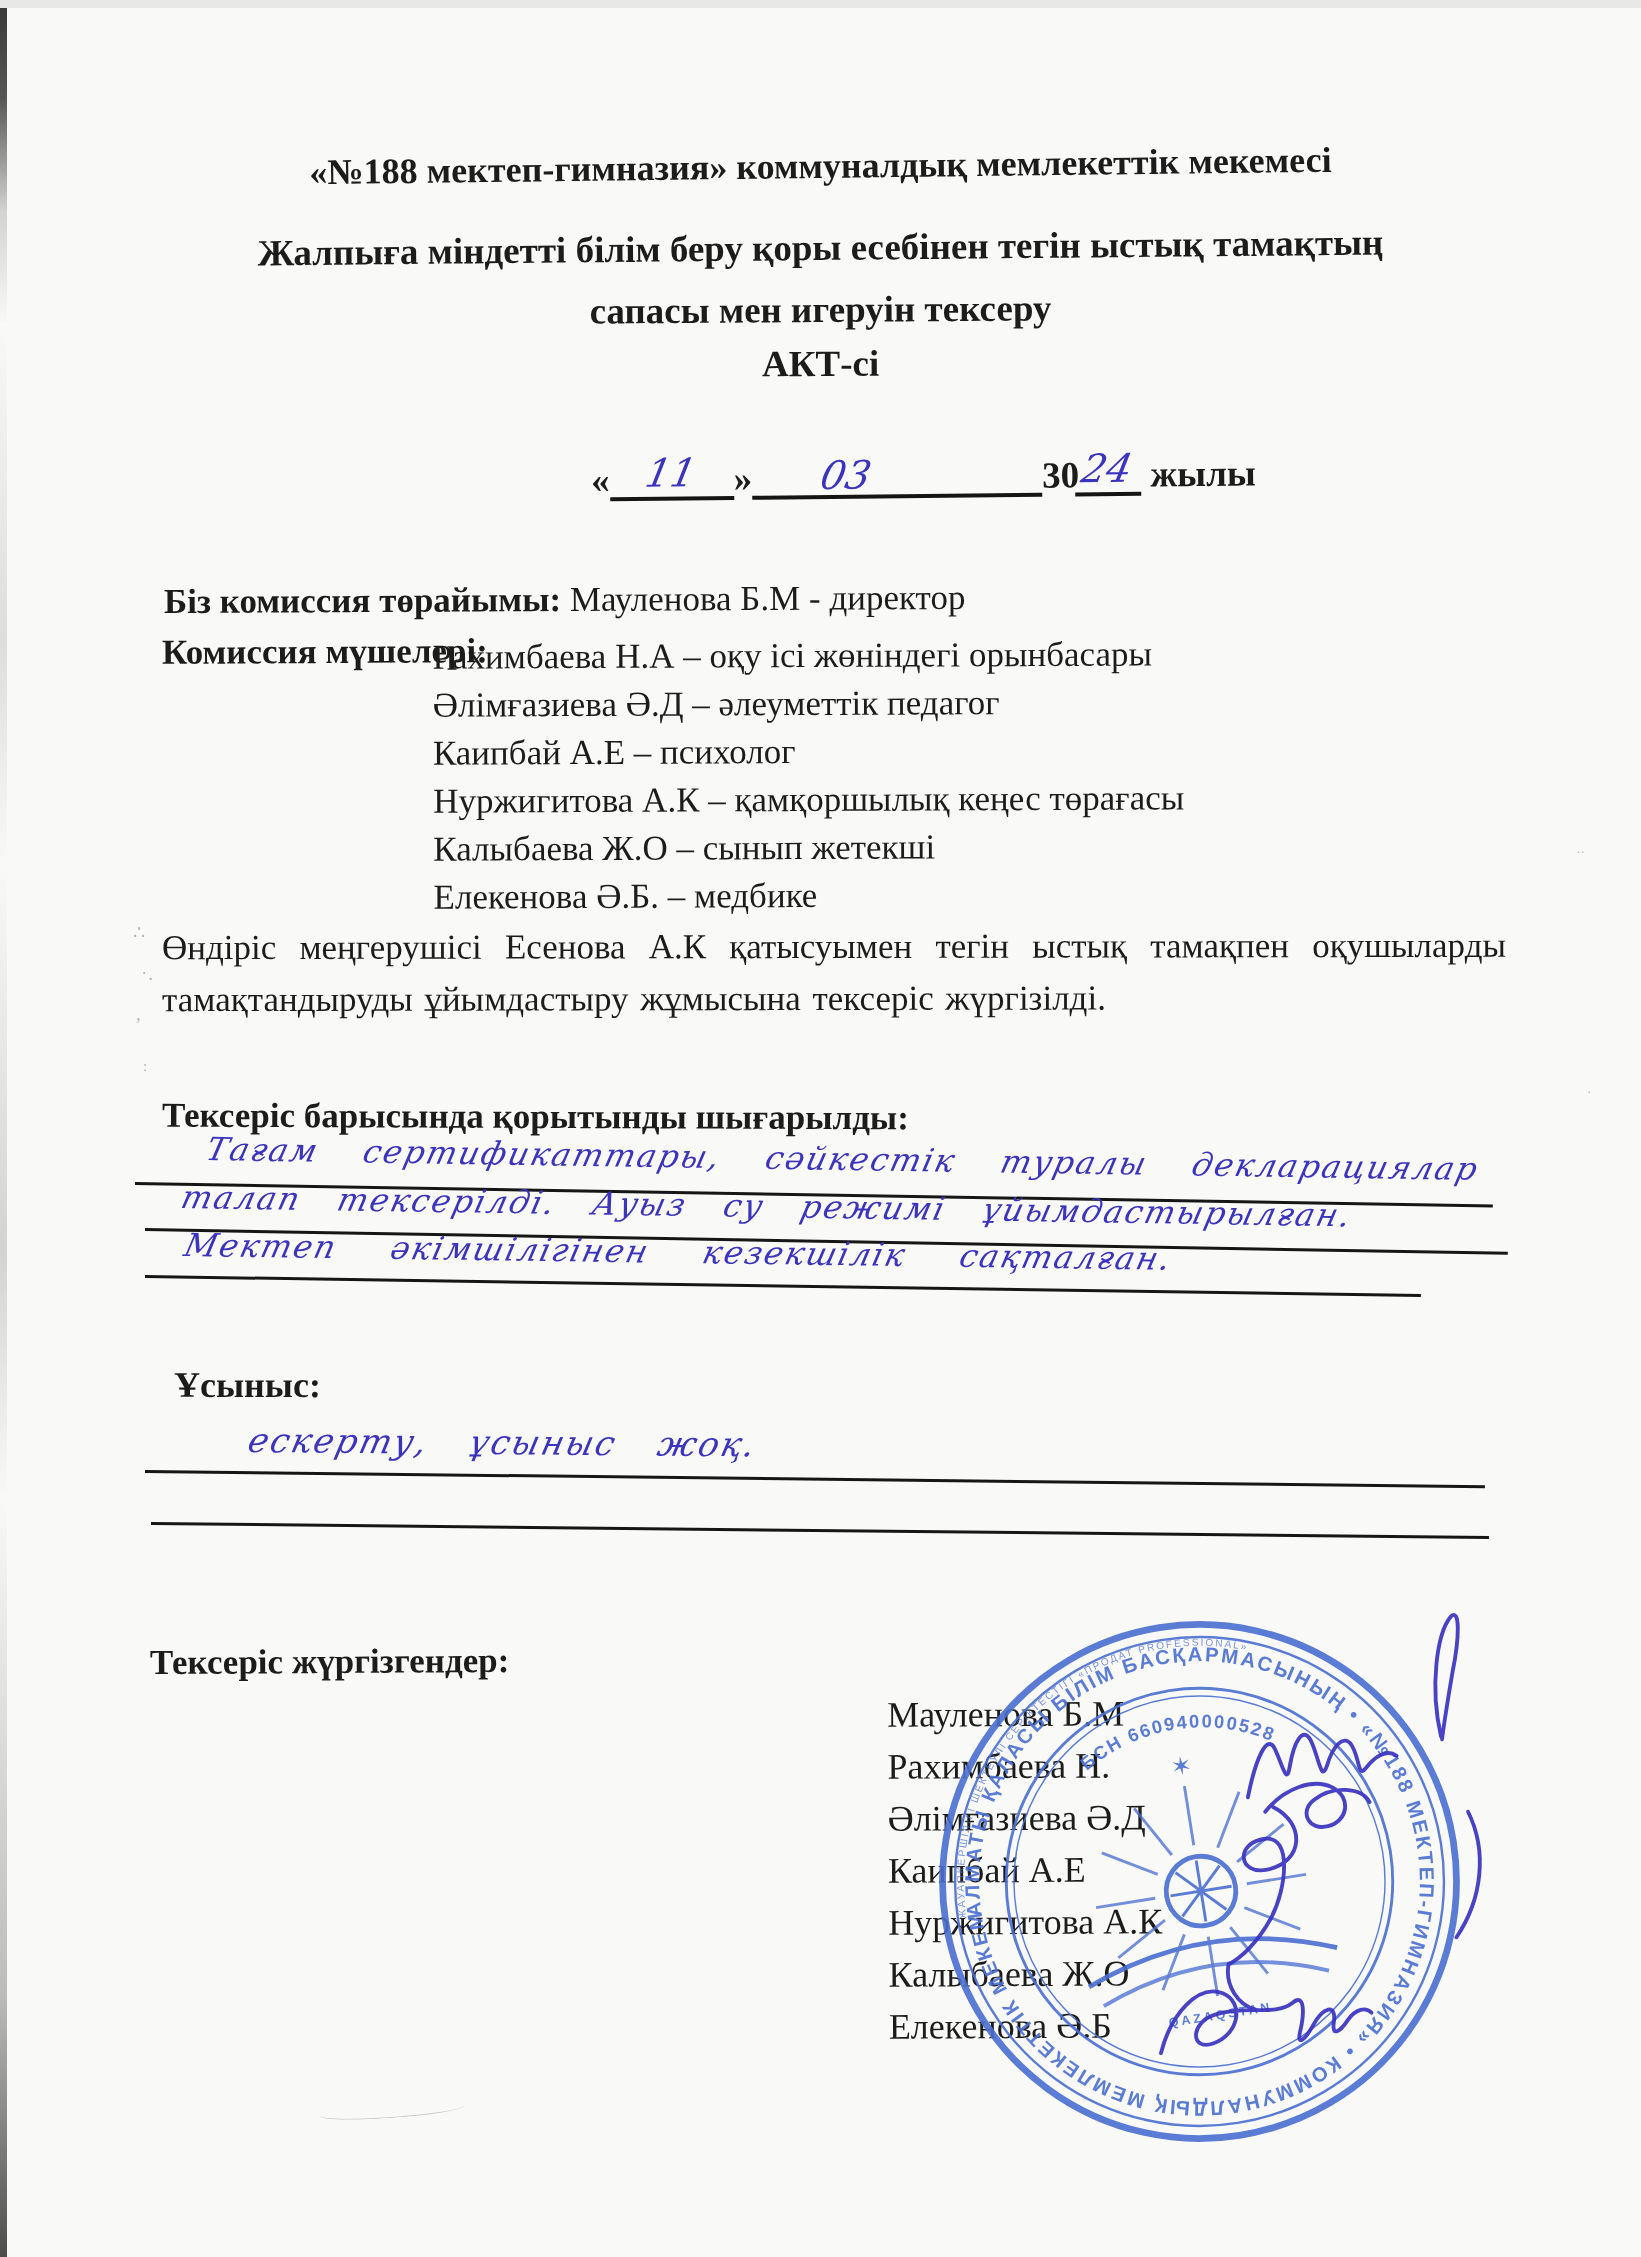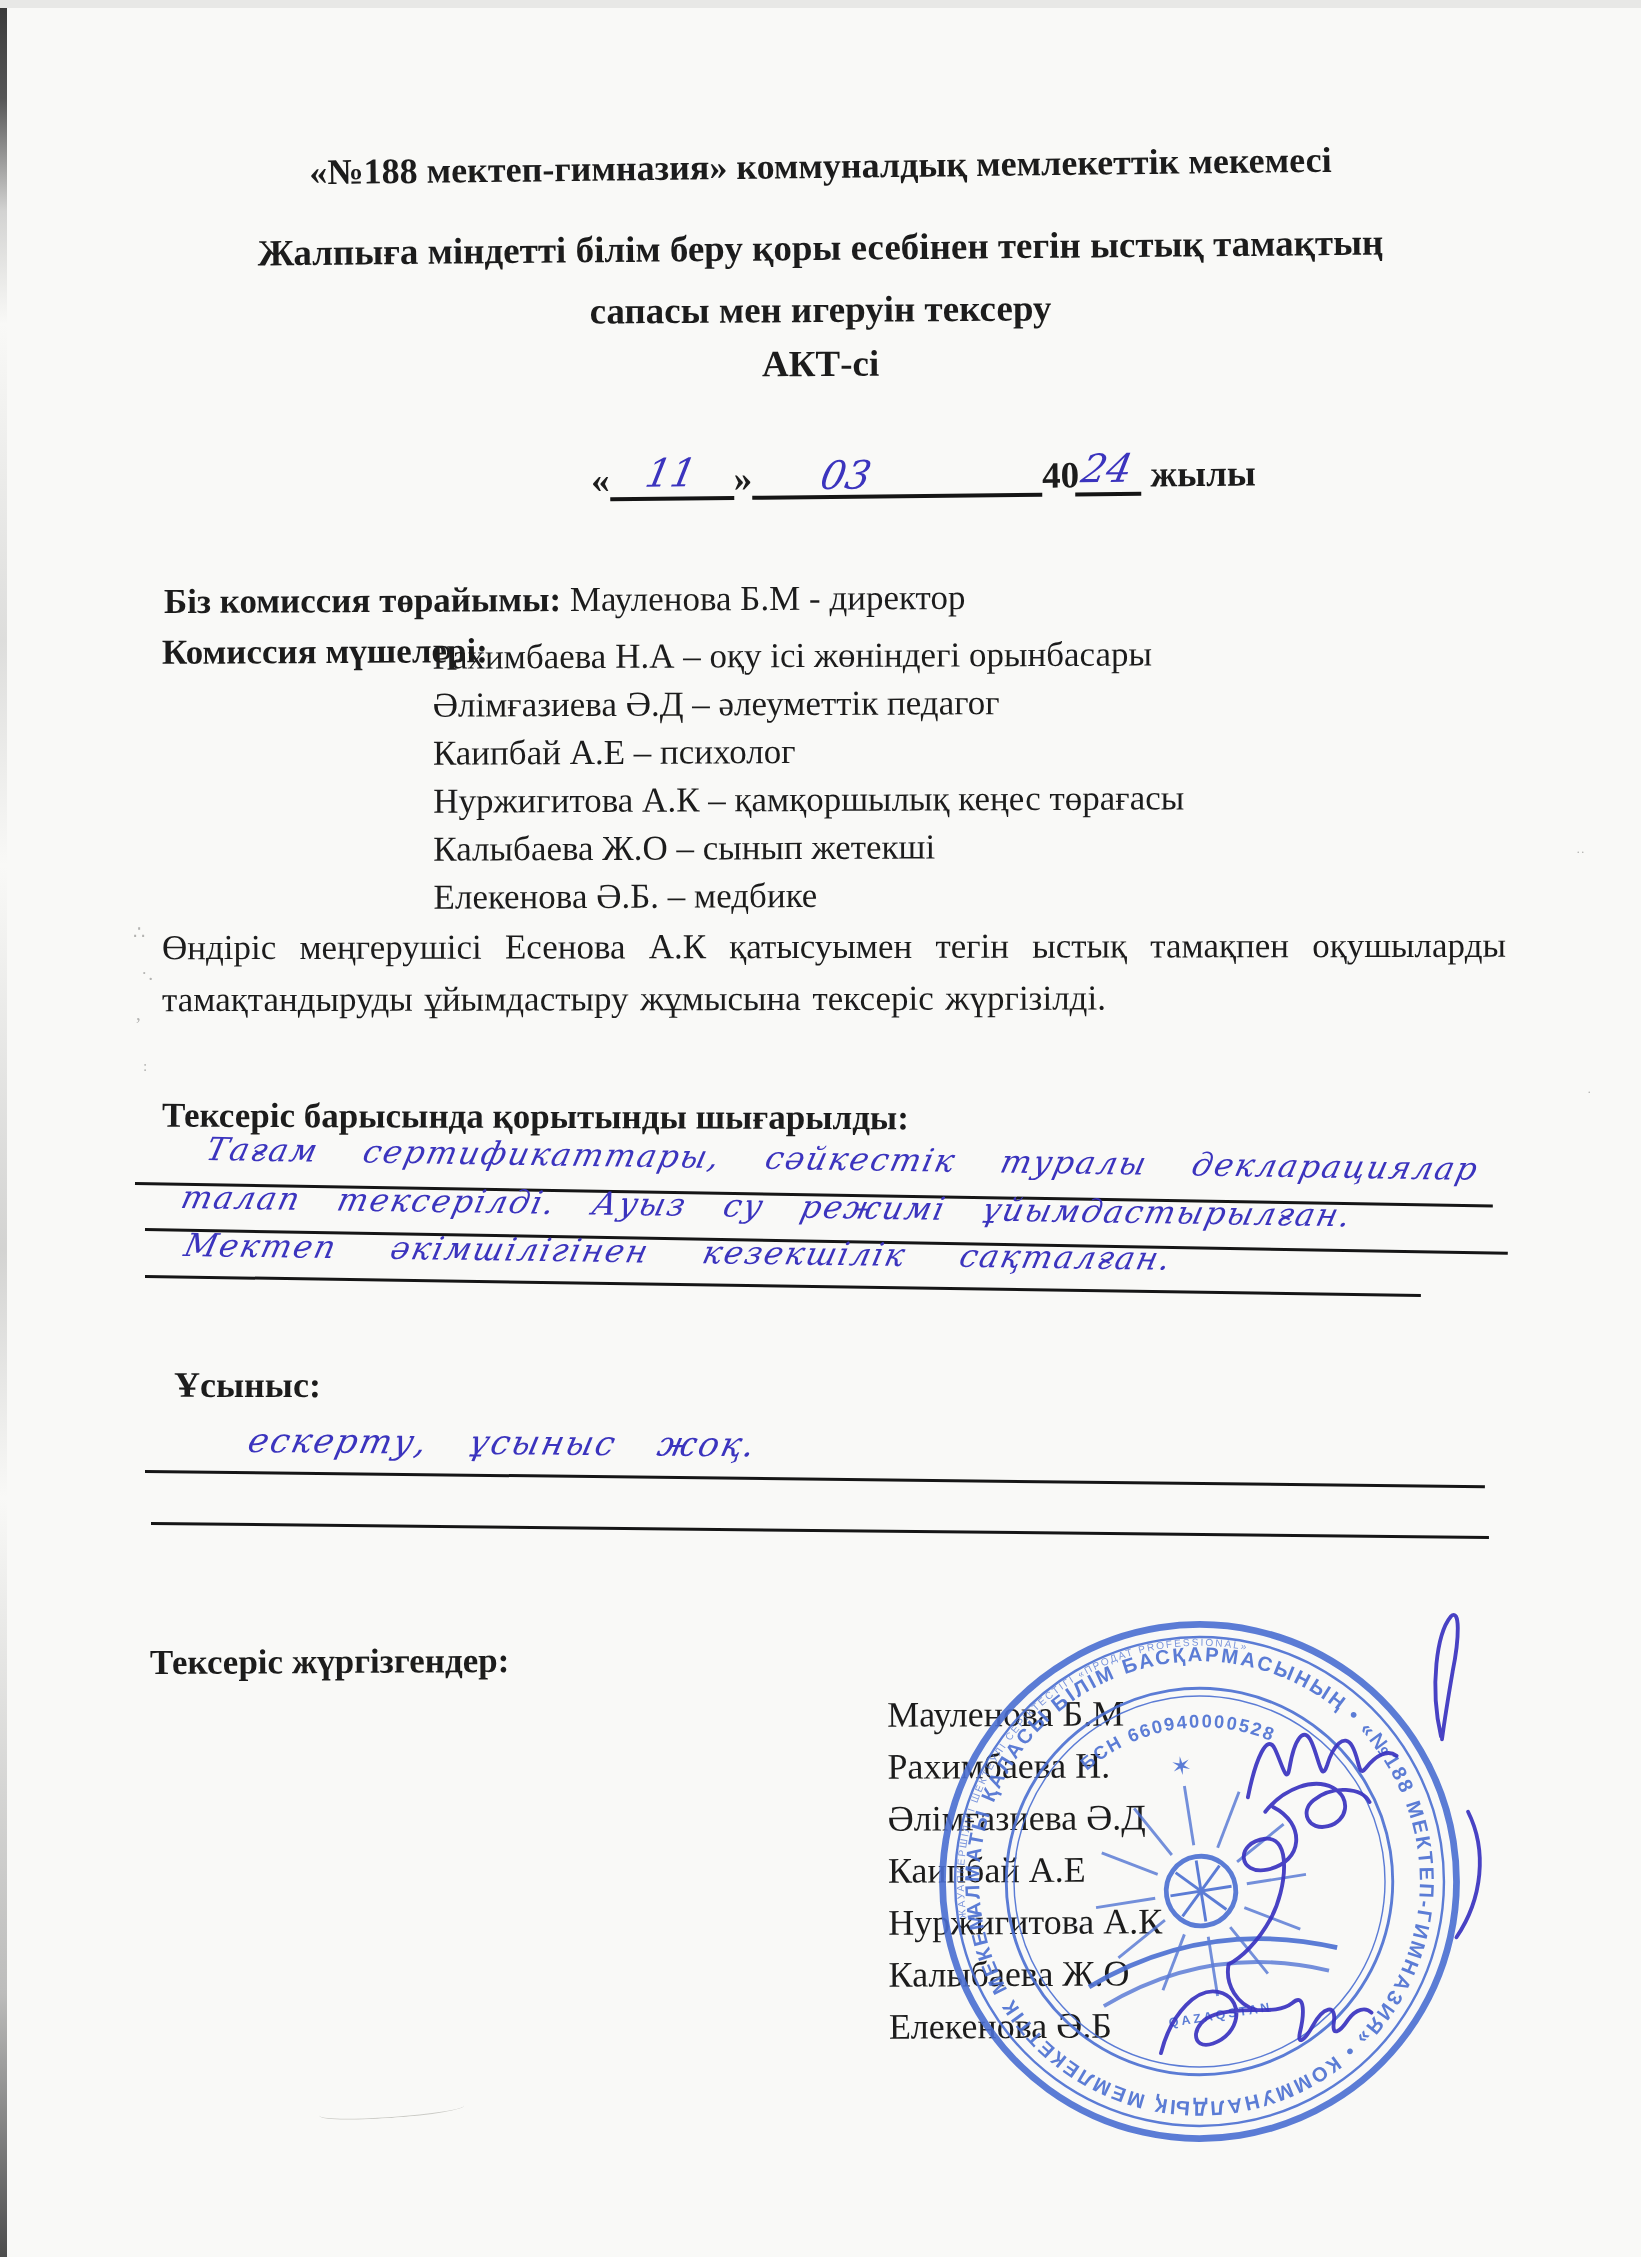--- a/index.html
+++ b/index.html
@@ -72,21 +72,21 @@
 <div class="page">
 
   <div class="edge-left abs"></div>
 
   <div class="abs center b t-org">«№188 мектеп-гимназия» коммуналдық мемлекеттік мекемесі</div>
   <div class="abs center b t-l1">Жалпыға міндетті білім беру қоры есебінен тегін ыстық тамақтың</div>
   <div class="abs center b t-l2">сапасы мен игеруін тексеру</div>
   <div class="abs center b t-l3">АКТ-сі</div>
 
   <div class="abs date-row">
-    <span>«</span><span class="blank day"><span class="hand">11</span></span><span>»</span><span class="blank month"><span class="hand">03</span></span><span>40</span><span class="blank yr"><span class="hand">24</span></span> <span>жылы</span>
+    <span>«</span><span class="blank day"><span class="hand">11</span></span><span>»</span><span class="blank month"><span class="hand">03</span></span><span>30</span><span class="blank yr"><span class="hand">24</span></span> <span>жылы</span>
   </div>
 
   <div class="abs chair-line">
     <span class="b">Біз комиссия төрайымы:</span>
     <span class="val">Мауленова Б.М - директор</span>
   </div>
   <div class="abs b members-label">Комиссия мүшелері:</div>
   <div class="abs members">
     <div>Рахимбаева Н.А – оқу ісі жөніндегі орынбасары</div>
     <div>Әлімғазиева Ә.Д – әлеуметтік педагог</div>

